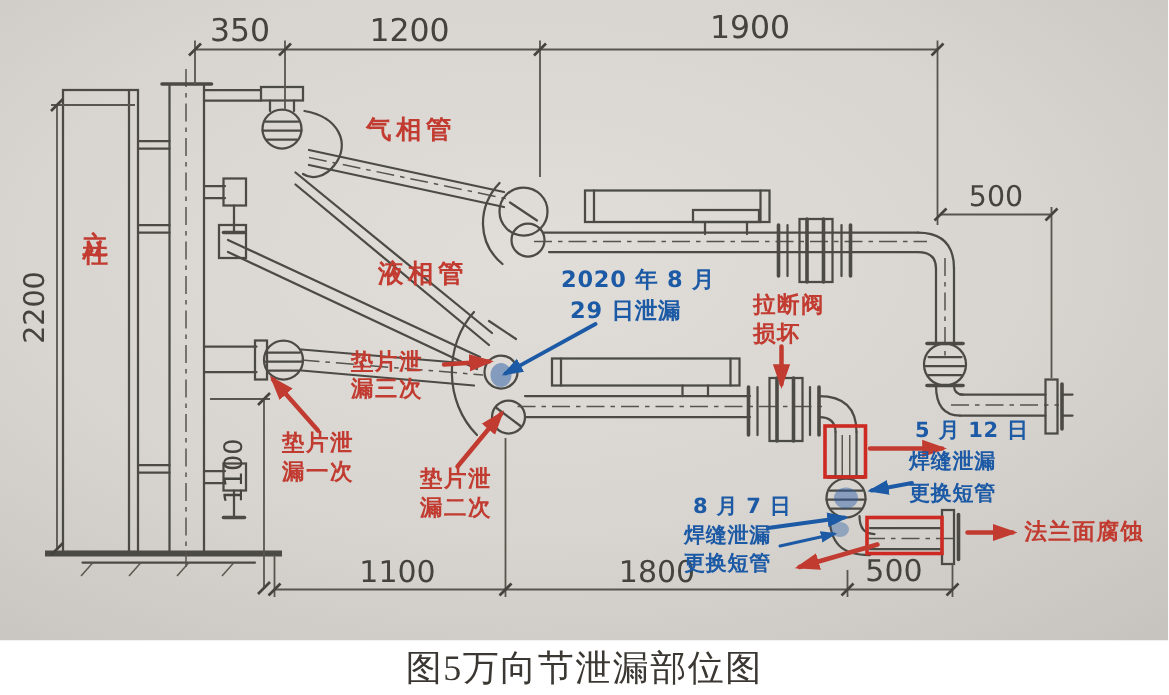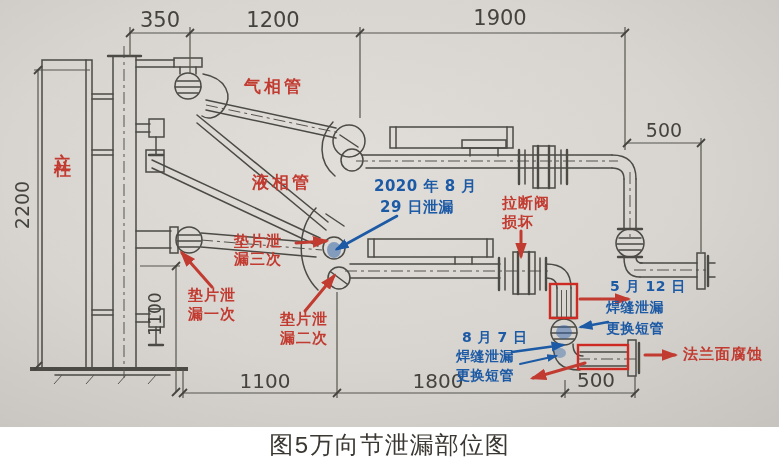--- a/index.html
+++ b/index.html
@@ -1,21 +1,21 @@
 <!DOCTYPE html>
 <html><head>
 <meta charset="utf-8">
 <style>
   html,body{margin:0;padding:0;background:#ffffff;}
   .page{width:779px;height:463px;position:relative;background:#ffffff;overflow:hidden;
         font-family:"DejaVu Sans",sans-serif;}
   .photo{width:779px;height:427px;position:relative;}
   .caption-bar{width:779px;height:36px;display:flex;align-items:center;justify-content:center;
         background:#ffffff;}
-  .caption-text{font-family:Liberation Mono, monospace;font-size:24px;color:#3b3833;letter-spacing:1px;}
+  .caption-text{font-family:Liberation Serif, serif;font-size:24px;color:#3b3833;letter-spacing:1px;}
 
   
   .s  {stroke:#4b4a44;fill:none;stroke-width:1.5;stroke-linecap:round;}
   .s2 {stroke:#4b4a44;fill:none;stroke-width:2.4;stroke-linecap:round;}
   .s4 {stroke:#4b4a44;fill:none;stroke-width:4;stroke-linecap:butt;}
   .thin{stroke:#5a584f;fill:none;stroke-width:1;}
   .cl {stroke:#55534c;fill:none;stroke-width:1;stroke-dasharray:12 4 3 4;}
   .dim{stroke:#57554e;fill:none;stroke-width:1.2;}
   .tick{stroke:#45433d;stroke-width:1.8;}
   .dimtxt{fill:#45433d;font-family:"DejaVu Sans",sans-serif;font-size:21px;text-anchor:middle;}

